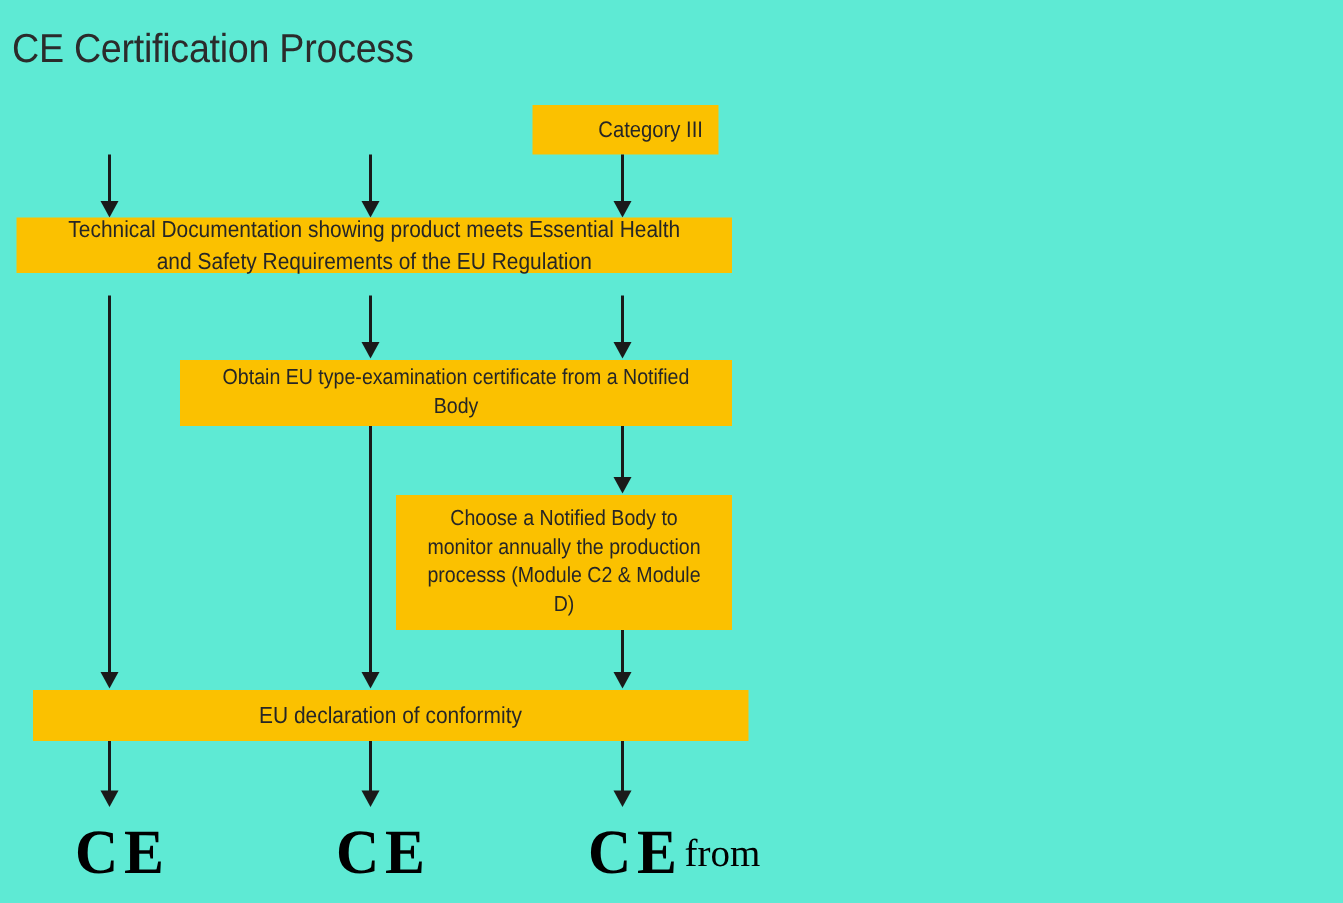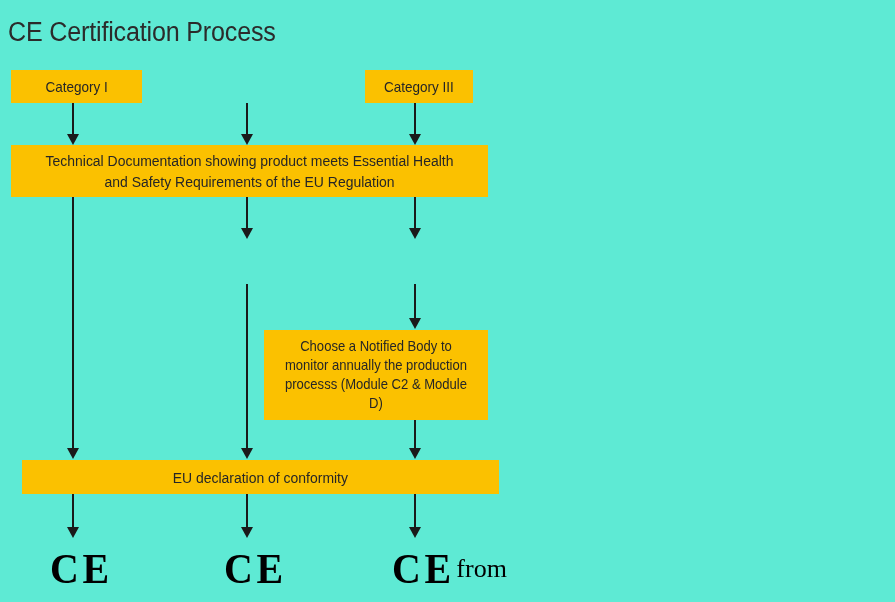--- a/index.html
+++ b/index.html
@@ -54,24 +54,24 @@
     white-space: pre-line;
   }
 
   .cat-box {
     height: 33px;
     font-size: 15px;
     line-height: 17px;
   }
   #cat-1 { left: 11px;  top: 70px; width: 131px; }
   #cat-2 { left: 184px; top: 70px; width: 131px; }
-  #cat-3 { left: 365px; top: 70px; width: 108px; }
+  #cat-3 { left: 355px; top: 70px; width: 124px; justify-content: flex-end; }
 
   #box-tech {
-    left: 11px;  top: 145px;  width: 477px; height: 52px;
+    left: 11px;  top: 145px;  width: 477px; height: 37px;
     font-size: 15.5px; line-height: 21px;
   }
   #box-typeexam {
     left: 120px; top: 240px;  width: 368px; height: 44px;
     font-size: 14.5px; line-height: 19px;
   }
   #box-notified {
     left: 264px; top: 330px;  width: 224px; height: 90px;
     font-size: 14.5px; line-height: 19px; justify-content: center;
   }
@@ -129,23 +129,20 @@
   #ce-2 { left: 224px; top: 548px; }
   #ce-3 { left: 392px; top: 548px; }
 </style>
 </head>
 <body>
 
 <div id="canvas">
 
   <div id="page-title">CE Certification Process</div>
 
-  <div class="pbox cat-box" id="cat-1">
-    <span class="txt">Category I</span>
-  </div>
   <div class="pbox cat-box" id="cat-3">
     <span class="txt">Category III</span>
   </div>
 
   <div class="arrow" style="left:72px; top:103px; height:42px;">
     <div class="shaft" style="height:32px;"></div>
     <div class="head" style="top:31px;"></div>
   </div>
   <div class="arrow" style="left:246px; top:103px; height:42px;">
     <div class="shaft" style="height:32px;"></div>
@@ -168,20 +165,23 @@
   <div class="arrow" style="left:246px; top:197px; height:43px;">
     <div class="shaft" style="height:32px;"></div>
     <div class="head" style="top:31px;"></div>
   </div>
 
   <div class="arrow" style="left:414px; top:197px; height:43px;">
     <div class="shaft" style="height:32px;"></div>
     <div class="head" style="top:31px;"></div>
   </div>
 
+  <div class="pbox" id="box-typeexam">
+    <span class="txt">Obtain EU type-examination certificate from a Notified Body</span>
+  </div>
 
   <div class="arrow" style="left:246px; top:284px; height:176px;">
     <div class="shaft" style="height:165px;"></div>
     <div class="head" style="top:164px;"></div>
   </div>
 
   <div class="arrow" style="left:414px; top:284px; height:46px;">
     <div class="shaft" style="height:35px;"></div>
     <div class="head" style="top:34px;"></div>
   </div>

